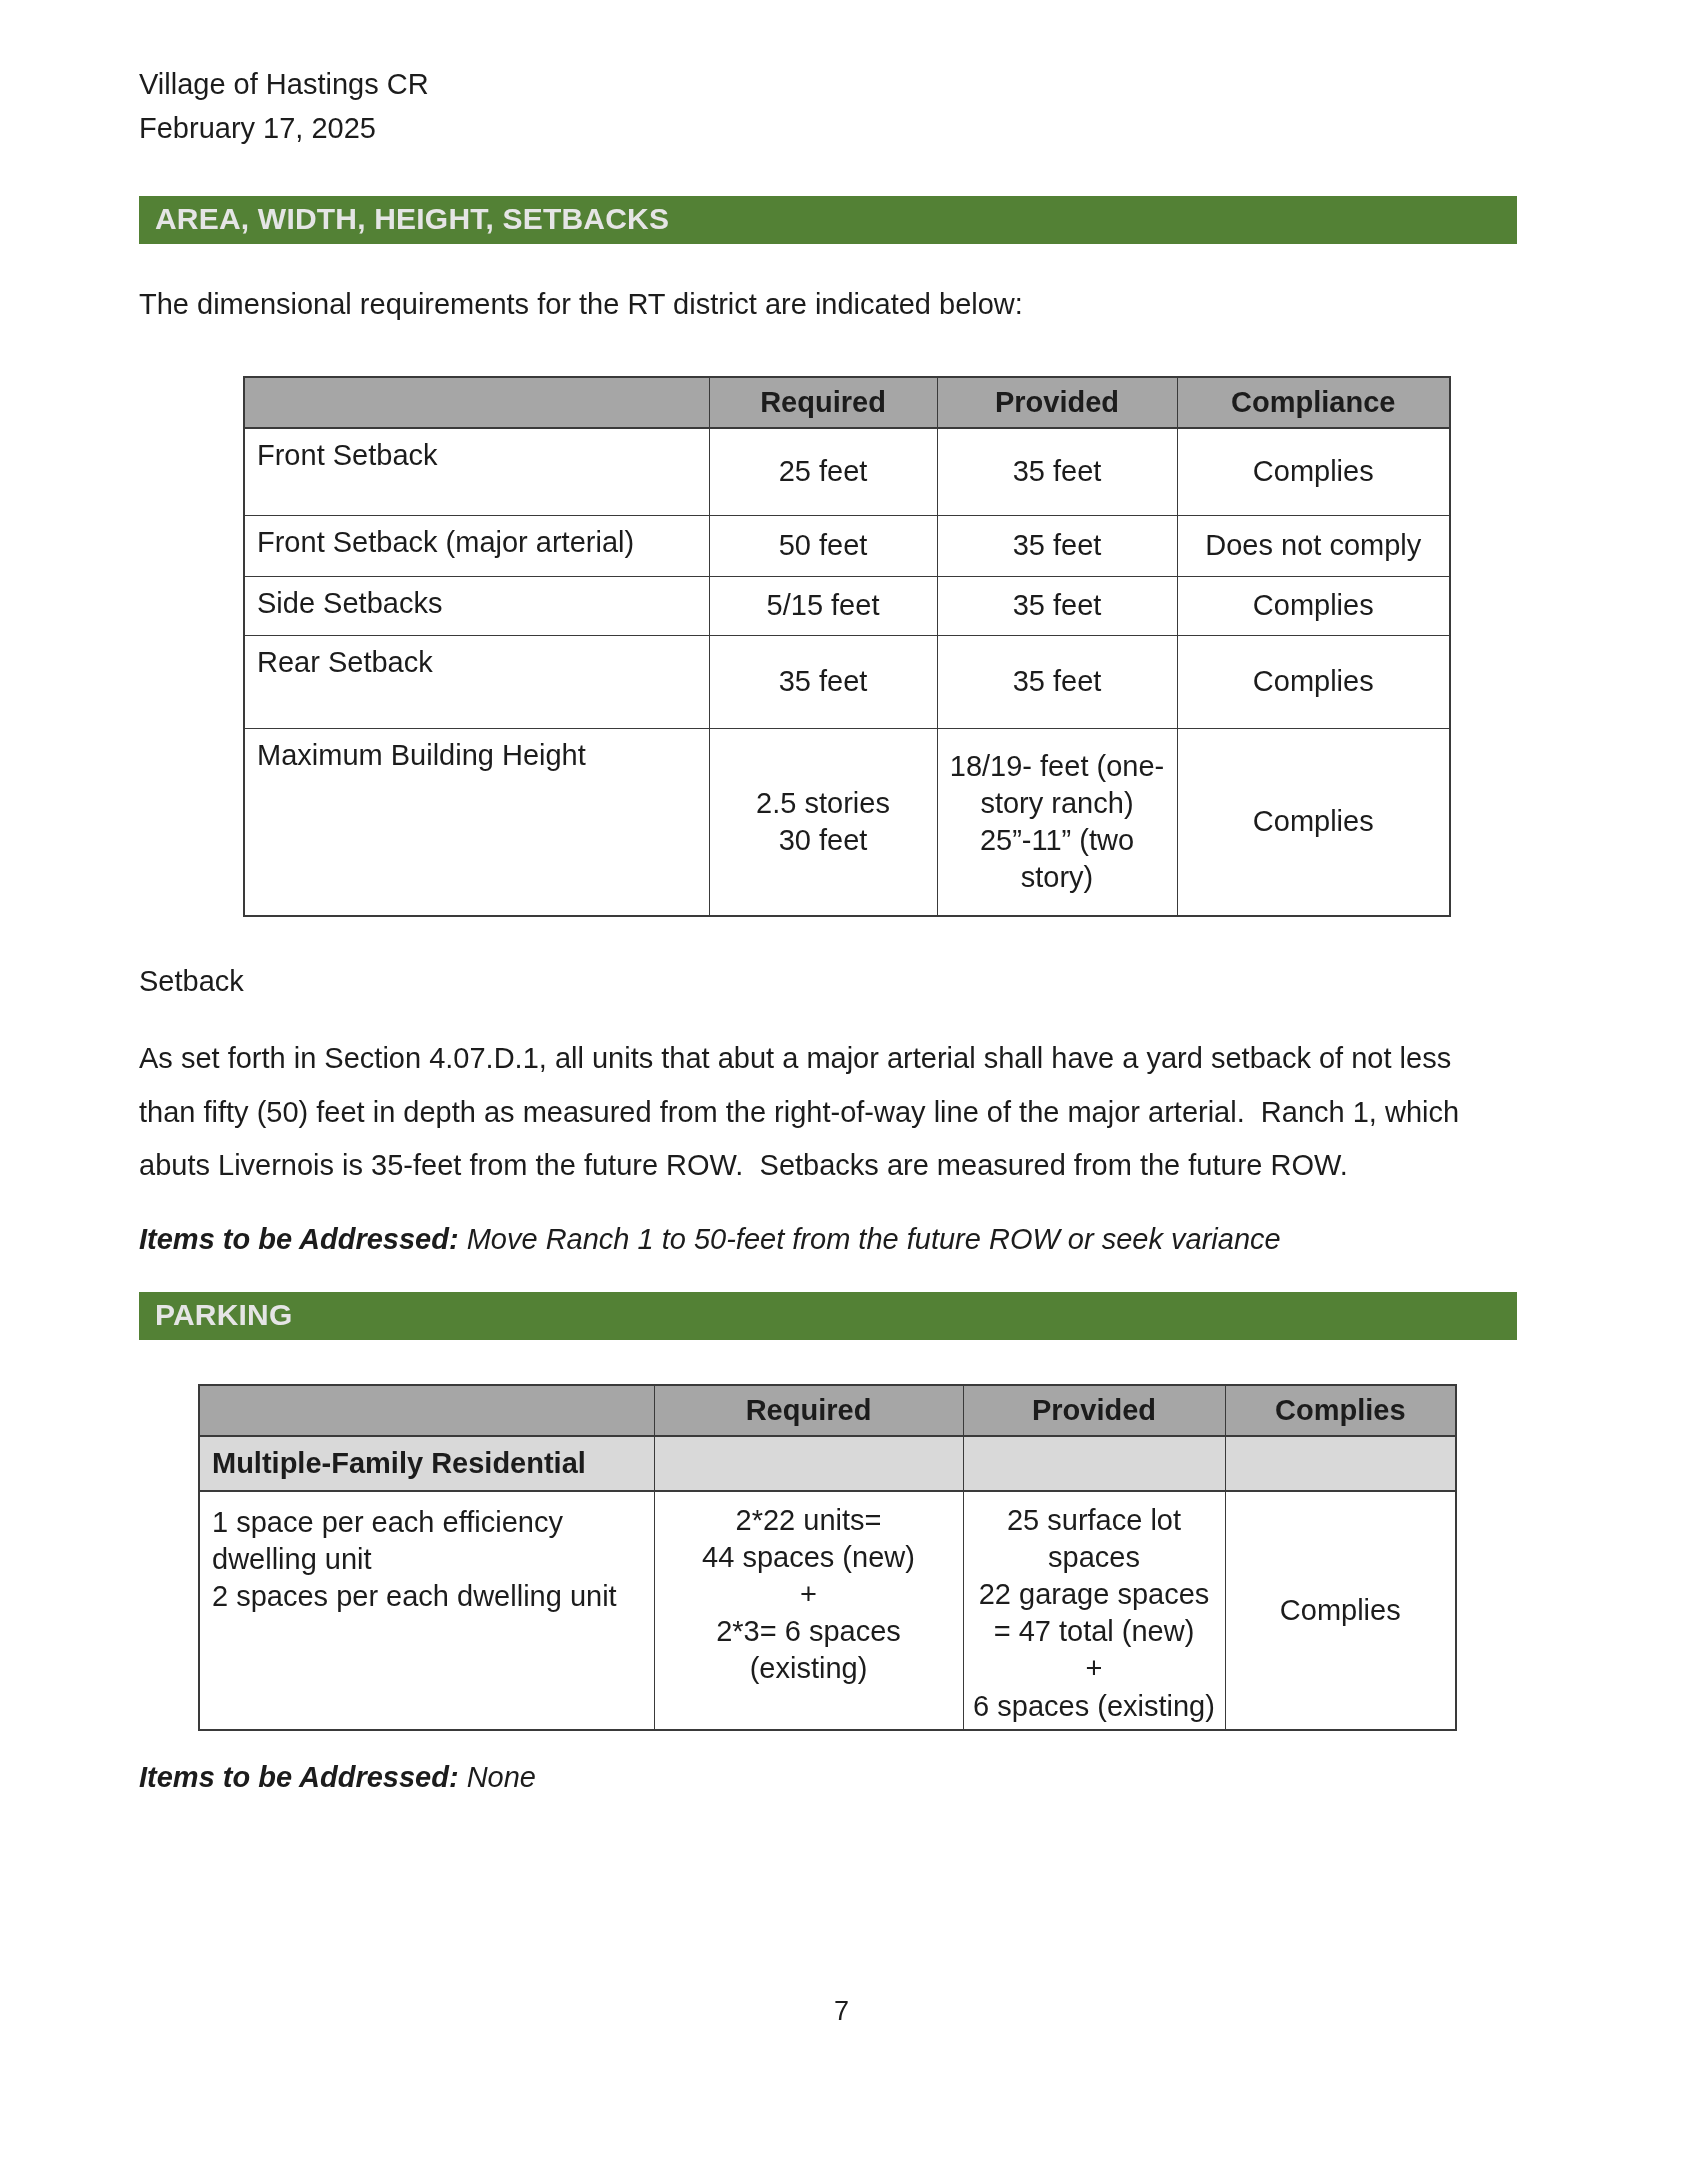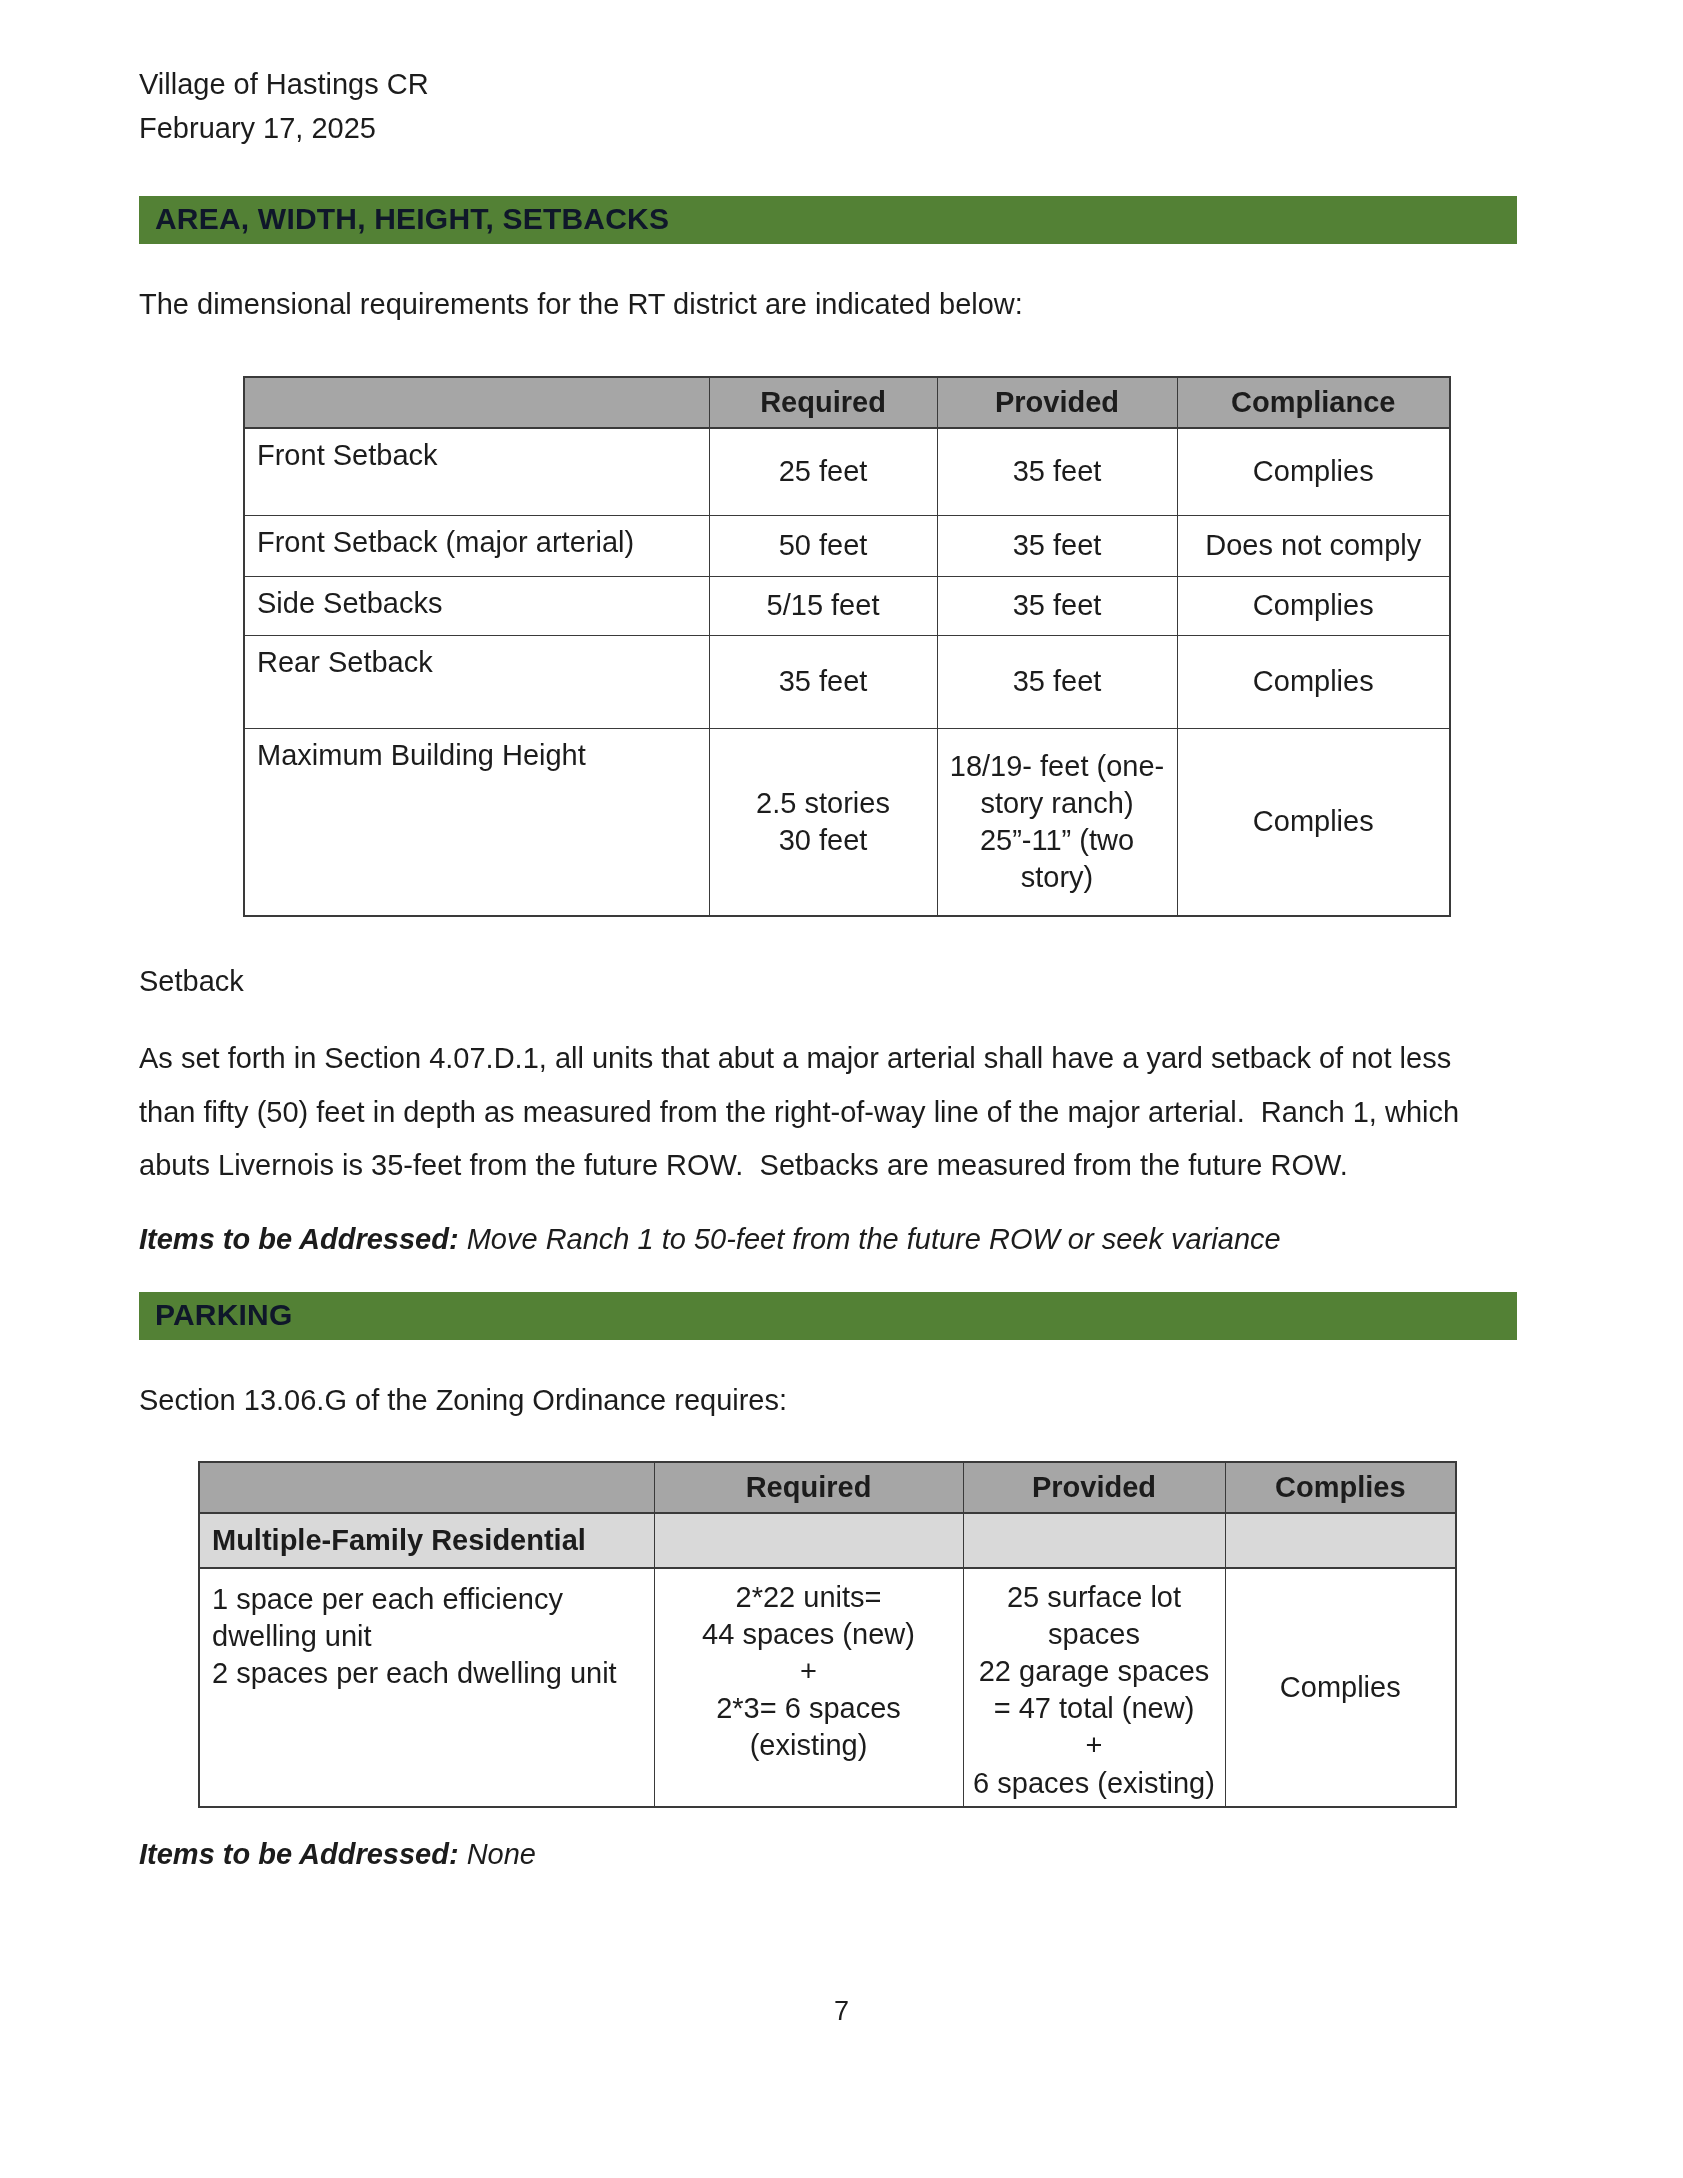--- a/index.html
+++ b/index.html
@@ -9,21 +9,21 @@
     box-sizing:border-box;
     padding:63px 166px 0 139px;
     background:#ffffff;
     font-family:"Liberation Sans", sans-serif;
     color:#1c1c1c;
     overflow:hidden;
   }
   .doc-header { font-size:29px; line-height:1.5; }
   .banner {
     background:#538135;
-    color:#0f172a;
+    color:#e5e5e5;
     font-weight:bold;
     font-size:30px;
     letter-spacing:0.2px;
     padding:6px 16px 8px 16px;
     margin-top:46px;
   }
   .banner.second { margin-top:36px; }
   .intro { font-size:29px; margin:44px 0 0 0; }
   .subhead {
     font-size:29px;
@@ -155,21 +155,20 @@
   </table>
 
   <div class="subhead">Setback</div>
 
   <p class="para">As set forth in Section 4.07.D.1, all units that abut a major arterial shall have a yard setback of not less than fifty (50) feet in depth as measured from the right-of-way line of the major arterial.  Ranch 1, which abuts Livernois is 35-feet from the future ROW.  Setbacks are measured from the future ROW.</p>
 
   <p class="items"><span class="lbl">Items to be Addressed:</span> <span>Move Ranch 1 to 50-feet from the future ROW or seek variance</span></p>
 
   <div class="banner second">PARKING</div>
 
-  <p class="intro">Section 13.06.G of the Zoning Ordinance requires:</p>
 
   <table class="t2">
     <colgroup>
       <col style="width:455px">
         <col style="width:309px">
         <col style="width:262px">
         <col style="width:231px">
     </colgroup>
     <thead>
       <tr class="hrow">

